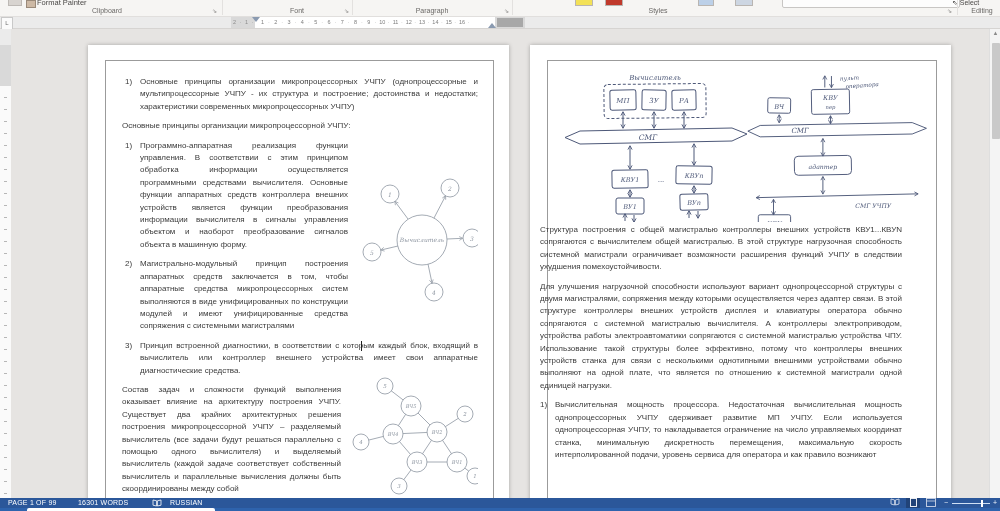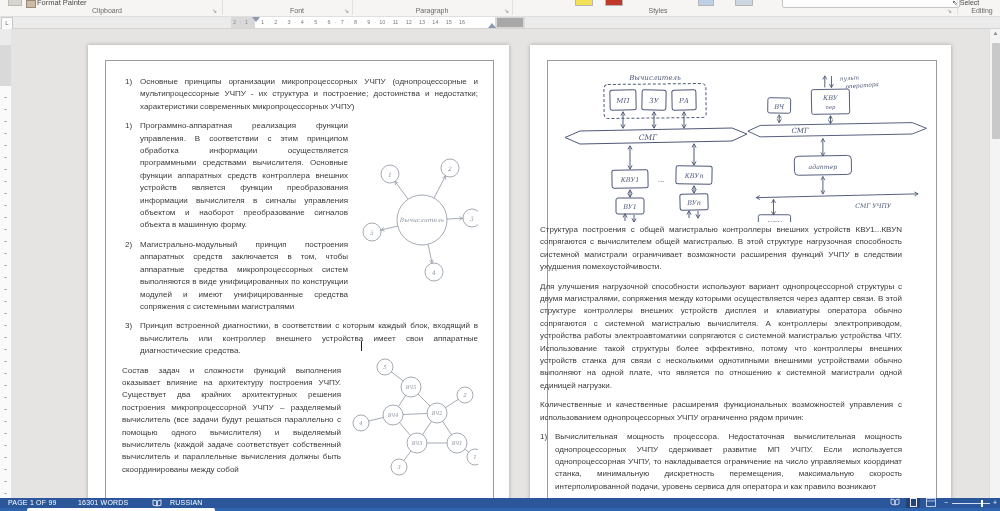--- a/index.html
+++ b/index.html
@@ -132,20 +132,23 @@
 
   <div class="canvas"></div>
 
   <div class="page" style="left:88px"></div>
   <div class="boundary" style="left:105px;top:60px;width:387px;height:460px"></div>
 
   <div class="textcol" style="left:122px;top:76px;width:356px;height:422px;overflow:hidden">
     <div class="li">
       <span class="num">1)</span>
       <span>Основные принципы организации микропроцессорных УЧПУ (однопроцессорные и мультипроцессорные УЧПУ - их структура и построение; достоинства и недостатки; характеристики современных микропроцессорных УЧПУ)</span>
+    </div>
+    <div class="para">
+      <span>Основные принципы организации микропроцессорной УЧПУ:</span>
     </div>
 
     <div class="li">
       
       <span class="fig-star">
         <svg width="130" height="140" viewBox="0 0 130 140">
           <defs>
             <marker id="ap" viewBox="0 0 10 10" refX="8" refY="5" markerWidth="6" markerHeight="6" orient="auto-start-reverse">
               <path d="M2,1.5 L8.5,5 L2,8.5" fill="none" stroke="#9aa1ab" stroke-width="1.4"></path>
             </marker>
@@ -320,23 +323,20 @@
     </svg>
   </div>
 
   <div class="textcol" style="left:540px;top:224px;width:362px;height:274px;overflow:hidden">
     <div class="para">
       <span>Структура построения с общей магистралью контроллеры внешних устройств КВУ1...КВУN сопрягаются с вычислителем общей магистралью. В этой структуре нагрузочная способность системной магистрали ограничивает возможности расширения функций УЧПУ в следствии ухудшения помехоустойчивости.</span>
     </div>
     <div class="para">
       <span>Для улучшения нагрузочной способности используют вариант однопроцессорной структуры с двумя магистралями, сопряжения между которыми осуществляется через адаптер связи. В этой структуре контроллеры внешних устройств дисплея и клавиатуры оператора обычно сопрягаются с системной магистралью вычислителя. А контроллеры электроприводом, устройства работы электроавтоматики сопрягаются с системной магистралью устройства ЧПУ. Использование такой структуры более эффективно, потому что контроллеры внешних устройств станка для связи с несколькими однотипными внешними устройствами обычно выполняют на одной плате, что является по отношению к системной магистрали одной единицей нагрузки.</span>
     </div>
-    <div class="para">
-      <span>Количественные и качественные расширения функциональных возможностей управления с использованием однопроцессорных УЧПУ ограниченно рядом причин:</span>
-    </div>
     <div class="li2">
       <span class="num">1)</span>
       <span>Вычислительная мощность процессора. Недостаточная вычислительная мощность однопроцессорных УЧПУ сдерживает развитие МП УЧПУ. Если используется однопроцессорная УЧПУ, то накладывается ограничение на число управляемых координат станка, минимальную дискретность перемещения, максимальную скорость интерполированной подачи, уровень сервиса для оператора и как правило возникают</span>
     </div>
   </div>
 
   <div class="scrollbar">
     <span class="sb-arrow" style="top:1px">▲</span>
     <span class="sb-thumb"></span>
   </div>

